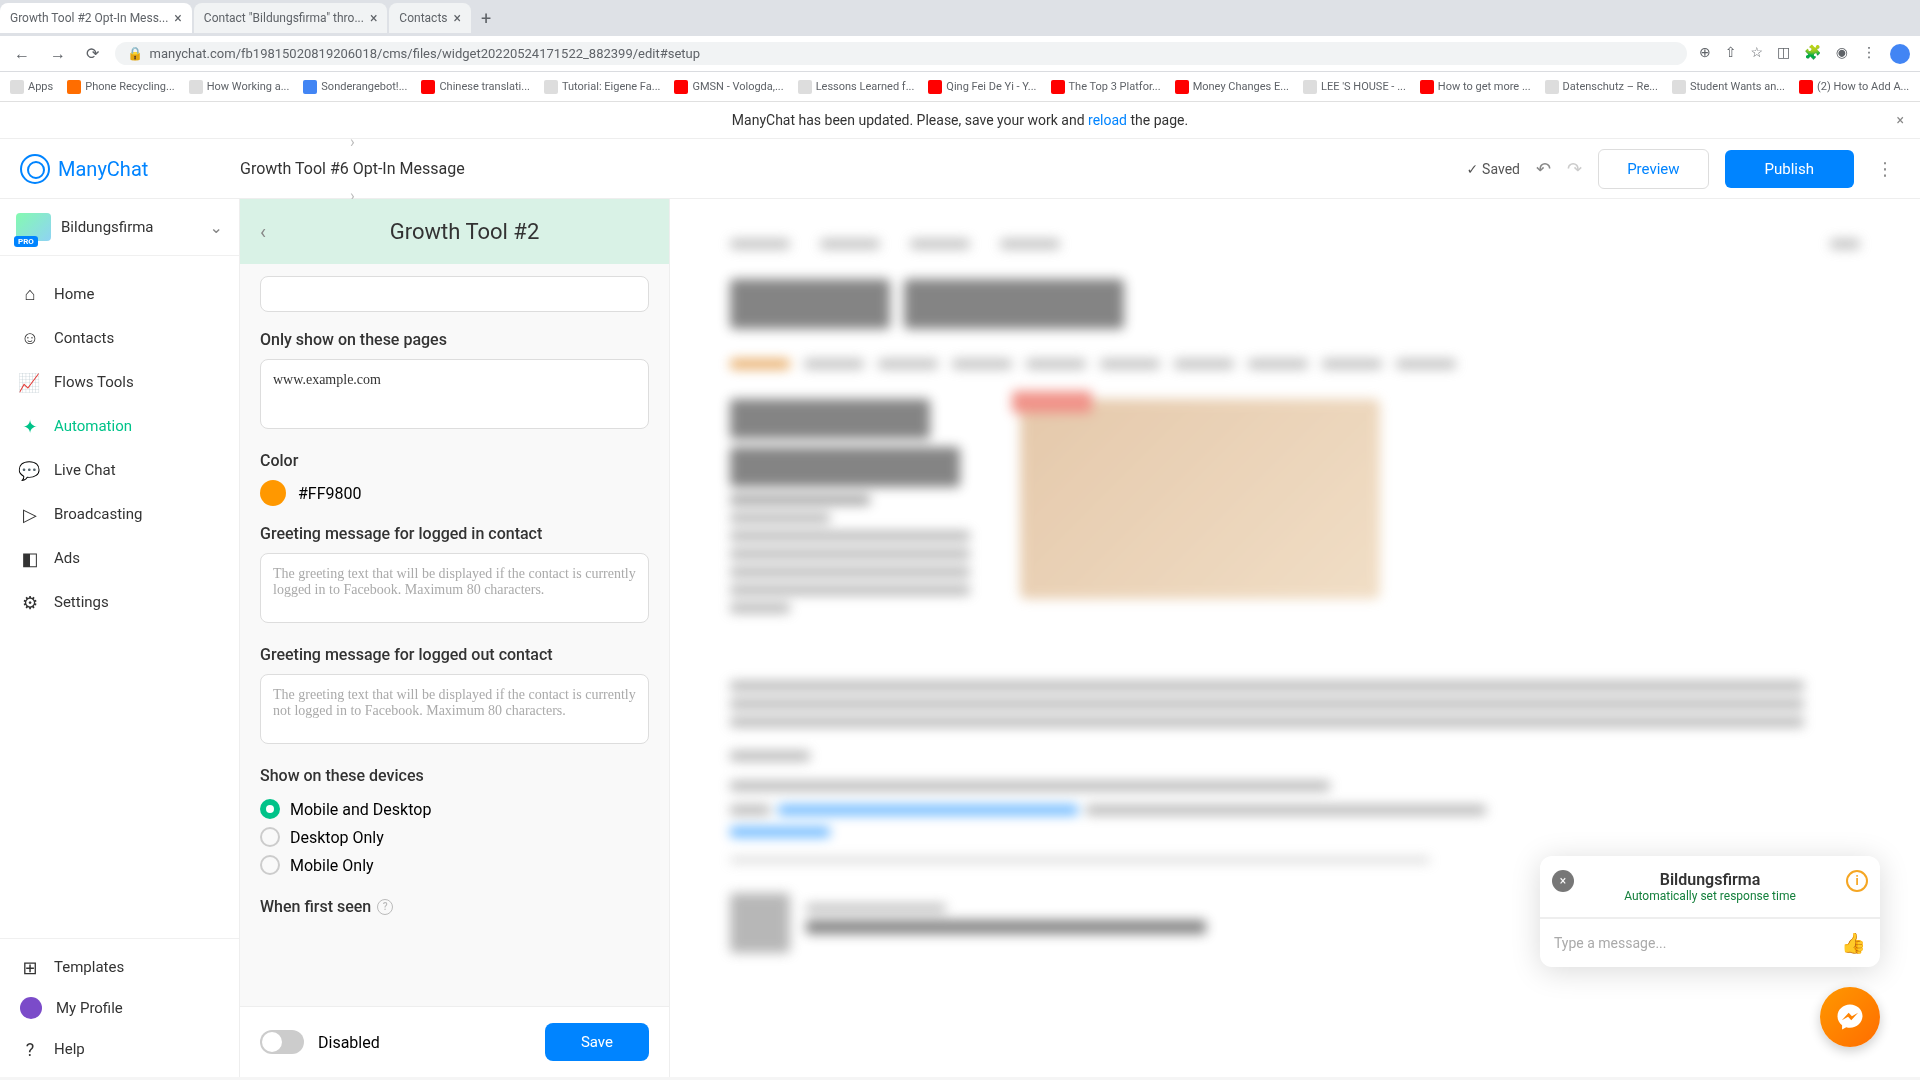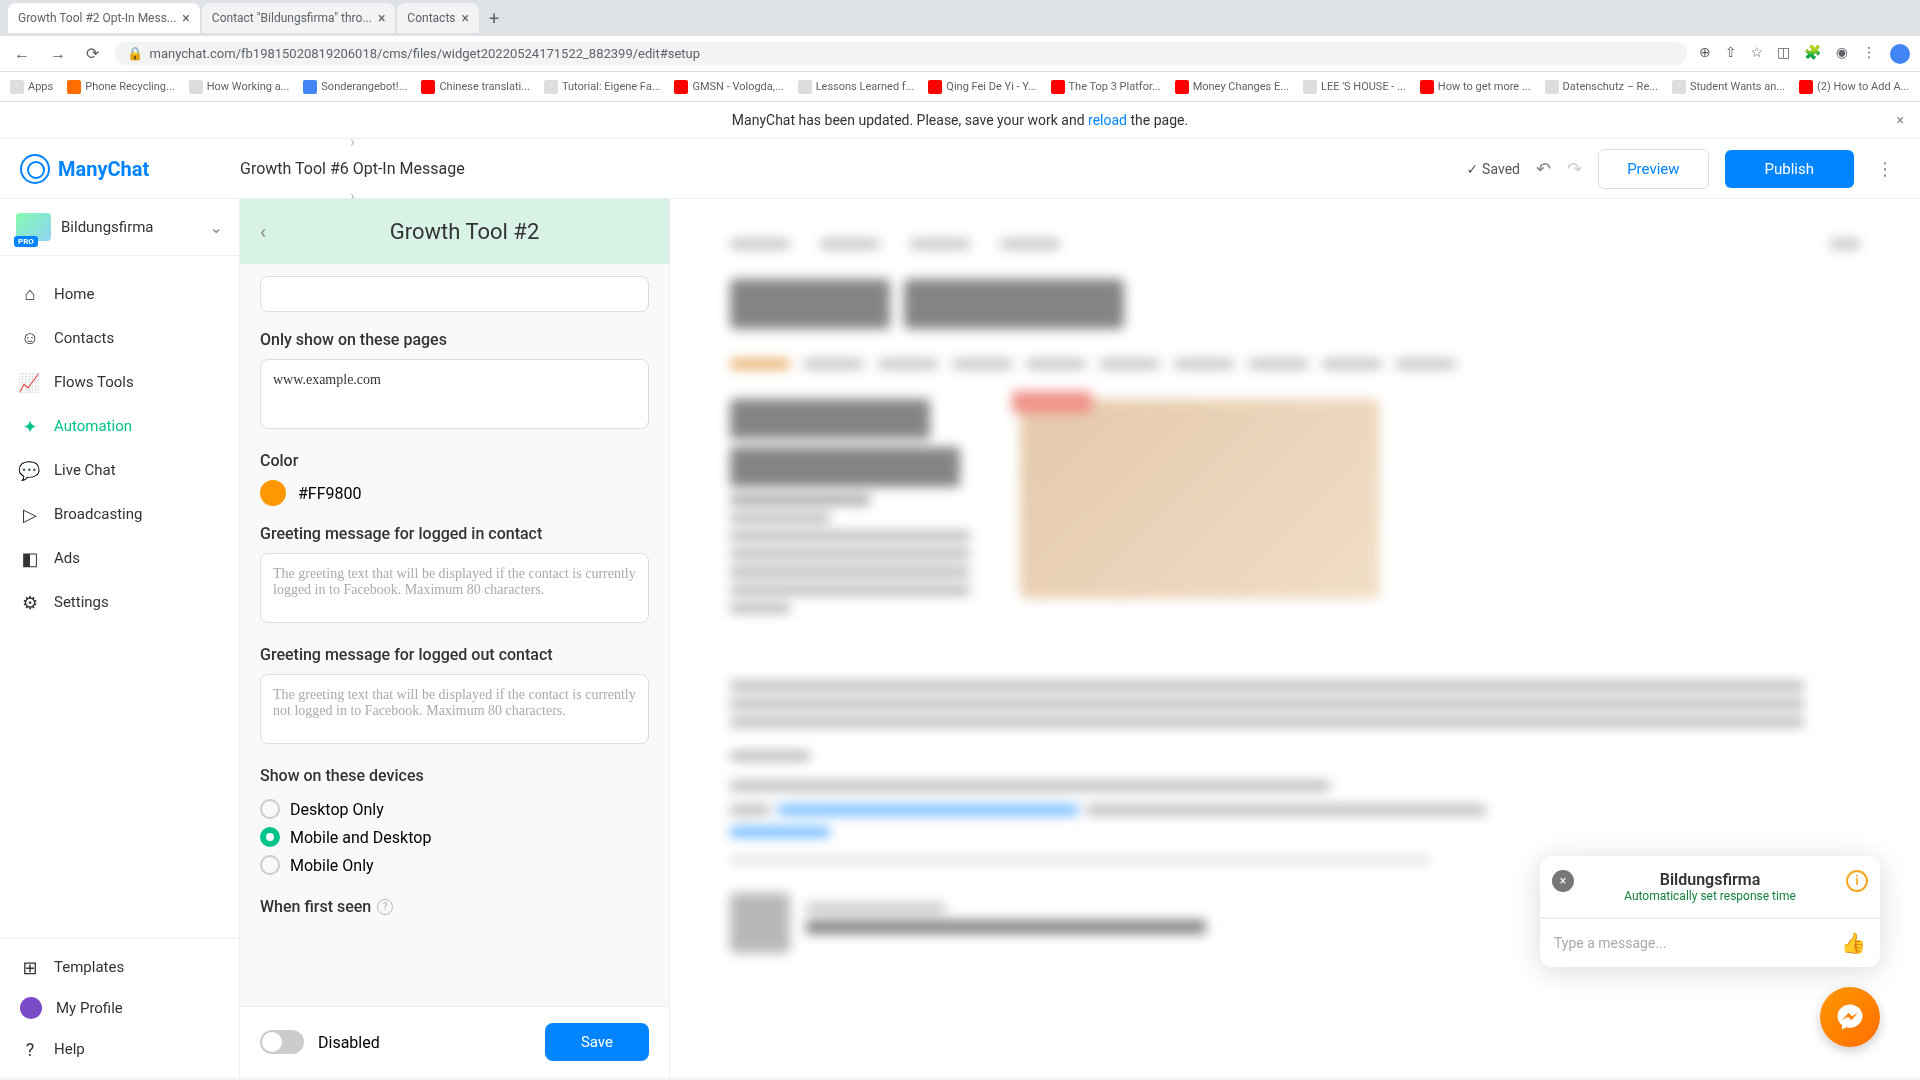--- a/index.html
+++ b/index.html
@@ -1,20 +1,20 @@
 <!DOCTYPE html>
 <html><head>
 <meta charset="utf-8">
 <style>
 * { margin: 0; padding: 0; box-sizing: border-box; font-family: -apple-system, BlinkMacSystemFont, "Segoe UI", Roboto, sans-serif; }
 body { background: #f5f5f5; width: 1920px; height: 1080px; overflow: hidden; }
 
 
 .browser-chrome { background: #dee1e6; }
-.tab-strip { display: flex; align-items: center; height: 36px; padding: 0 8px; background: #dee1e6; }
+.tab-strip { display: flex; align-items: center; height: 36px; padding: 0 0; background: #dee1e6; }
 .tab { display: flex; align-items: center; gap: 6px; padding: 0 10px; height: 30px; background: #f1f3f4; border-radius: 8px 8px 0 0; margin-right: 2px; font-size: 12px; color: #5f6368; max-width: 200px; }
 .tab.active { background: #fff; }
 .tab-close { color: #5f6368; font-size: 14px; cursor: pointer; }
 .new-tab { padding: 4px 8px; color: #5f6368; font-size: 18px; cursor: pointer; }
 .addr-bar { display: flex; align-items: center; height: 36px; padding: 0 10px; background: #fff; gap: 12px; border-bottom: 1px solid #dadce0; }
 .nav-btn { color: #5f6368; font-size: 16px; cursor: pointer; padding: 4px; }
 .url-box { flex: 1; background: #f1f3f4; border-radius: 14px; padding: 4px 12px; font-size: 13px; color: #5f6368; display: flex; align-items: center; gap: 6px; }
 .addr-icons { display: flex; gap: 14px; color: #5f6368; font-size: 14px; }
 .addr-icons span { cursor: pointer; }
 .bookmarks { display: flex; align-items: center; height: 30px; padding: 0 10px; background: #fff; gap: 14px; font-size: 11px; color: #5f6368; border-bottom: 1px solid #e0e0e0; overflow: hidden; }
@@ -27,21 +27,21 @@
 
 .banner { background: #fff; text-align: center; padding: 10px; font-size: 14px; color: #333; position: relative; border-bottom: 1px solid #eee; }
 .banner a { color: #0084ff; text-decoration: none; }
 .banner-close { position: absolute; right: 16px; top: 10px; cursor: pointer; color: #888; }
 
 
 .app-hdr { display: flex; align-items: center; height: 60px; background: #fff; border-bottom: 1px solid #eee; padding: 0 20px; }
 .logo-area { width: 220px; display: flex; align-items: center; gap: 8px; }
 .logo-swirl { width: 30px; height: 30px; border: 2px solid #0084ff; border-radius: 50%; position: relative; }
 .logo-swirl::before { content: ''; position: absolute; width: 14px; height: 14px; border: 2px solid #0084ff; border-radius: 50%; top: 5px; left: 5px; }
-.logo-text { color: #0084ff; font-size: 20px; font-weight: 700; }
+.logo-text { color: #0084ff; font-size: 20px; font-weight: 400; }
 .breadcrumb { display: flex; align-items: center; gap: 8px; font-size: 16px; color: #333; flex-direction: column; }
 .bc-sep { color: #bbb; }
 .hdr-right { margin-left: auto; display: flex; align-items: center; gap: 16px; }
 .saved { color: #555; font-size: 14px; display: flex; align-items: center; gap: 4px; }
 .undo, .redo { font-size: 18px; color: #888; cursor: pointer; }
 .redo { color: #ccc; }
 .btn-preview { background: #fff; border: 1px solid #ddd; border-radius: 6px; padding: 10px 28px; font-size: 15px; color: #0084ff; cursor: pointer; }
 .btn-publish { background: #0084ff; border: none; border-radius: 6px; padding: 10px 40px; font-size: 15px; color: #fff; cursor: pointer; }
 .more-menu { font-size: 18px; color: #888; cursor: pointer; padding: 0 6px; }
 
@@ -346,26 +346,26 @@
         <div class="field-label">Greeting message for logged in contact</div>
         <textarea class="textarea" placeholder="The greeting text that will be displayed if the contact is currently logged in to Facebook. Maximum 80 characters." style=""></textarea>
       </div>
       <div class="field-block">
         <div class="field-label">Greeting message for logged out contact</div>
         <textarea class="textarea" placeholder="The greeting text that will be displayed if the contact is currently not logged in to Facebook. Maximum 80 characters." style=""></textarea>
       </div>
       <div class="field-block">
         <div class="field-label">Show on these devices</div>
         <div class="radio-row">
+            <span class="radio checked"></span>
+            <span>Mobile and Desktop</span>
+          </div>
+        <div class="radio-row">
             <span class="radio"></span>
             <span>Desktop Only</span>
-          </div>
-        <div class="radio-row">
-            <span class="radio checked"></span>
-            <span>Mobile and Desktop</span>
           </div>
         <div class="radio-row">
             <span class="radio"></span>
             <span>Mobile Only</span>
           </div>
       </div>
       <div class="field-block">
         <div class="field-label">
             <span>When first seen</span>
             <span class="help-icon">?</span>

